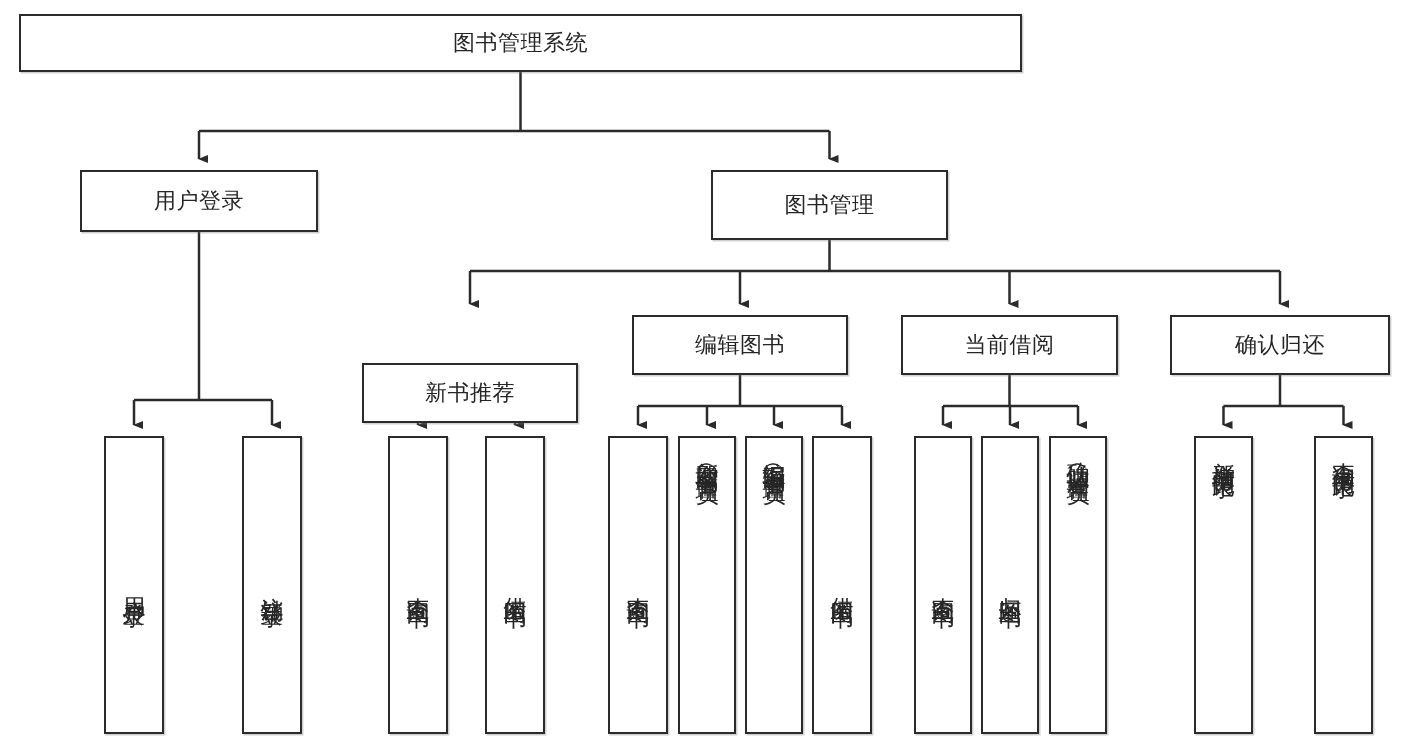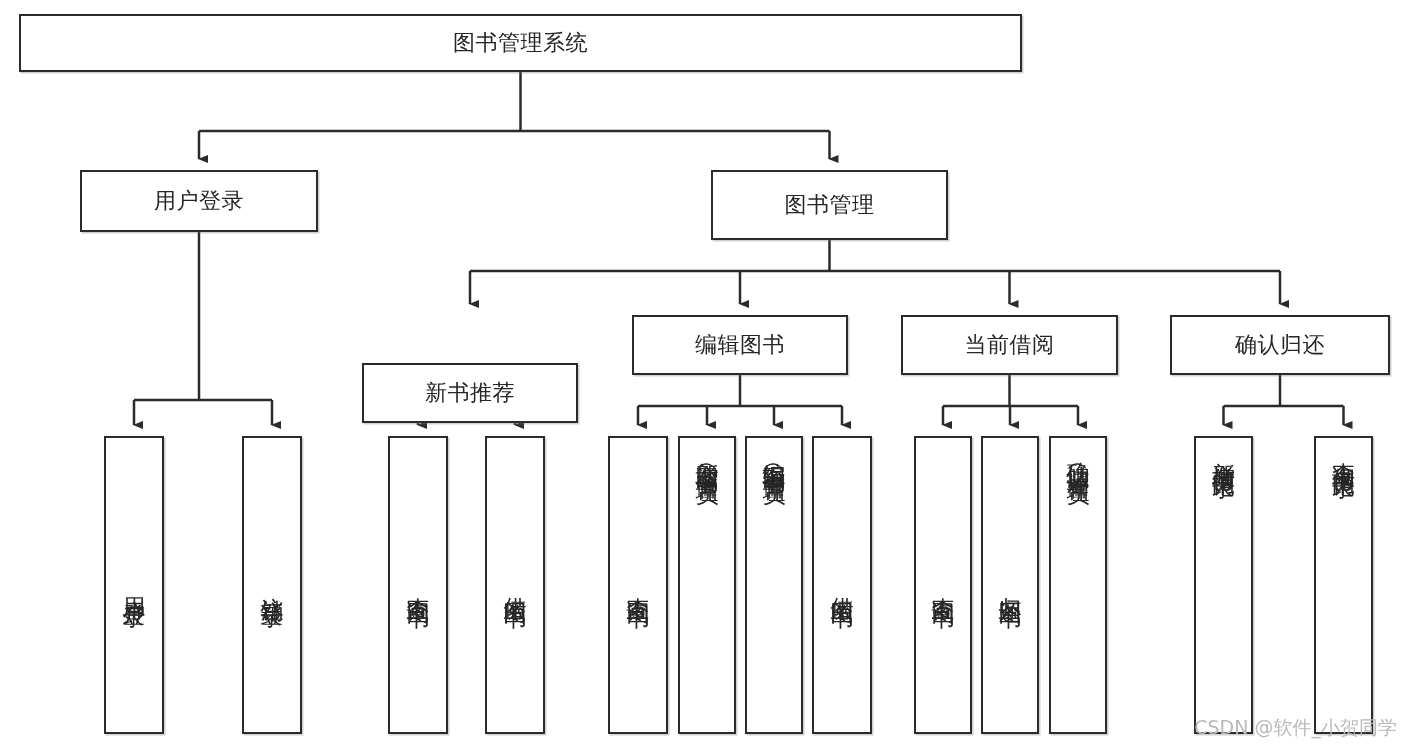--- a/index.html
+++ b/index.html
@@ -176,15 +176,14 @@
         <span class="label">确认归还（管理员）</span>
       </div>
       <div class="node vertical" style="left: 1194px; top: 436px; width: 59px; height: 298px;">
         <span class="label">新增借阅记录</span>
       </div>
       <div class="node vertical" style="left: 1314px; top: 436px; width: 59px; height: 298px;">
         <span class="label">查询借阅记录</span>
       </div>
     </div>
 
-  <div id="watermark">CSDN @软件_小贺同学</div>
 
 </div>
 
 </body></html>

